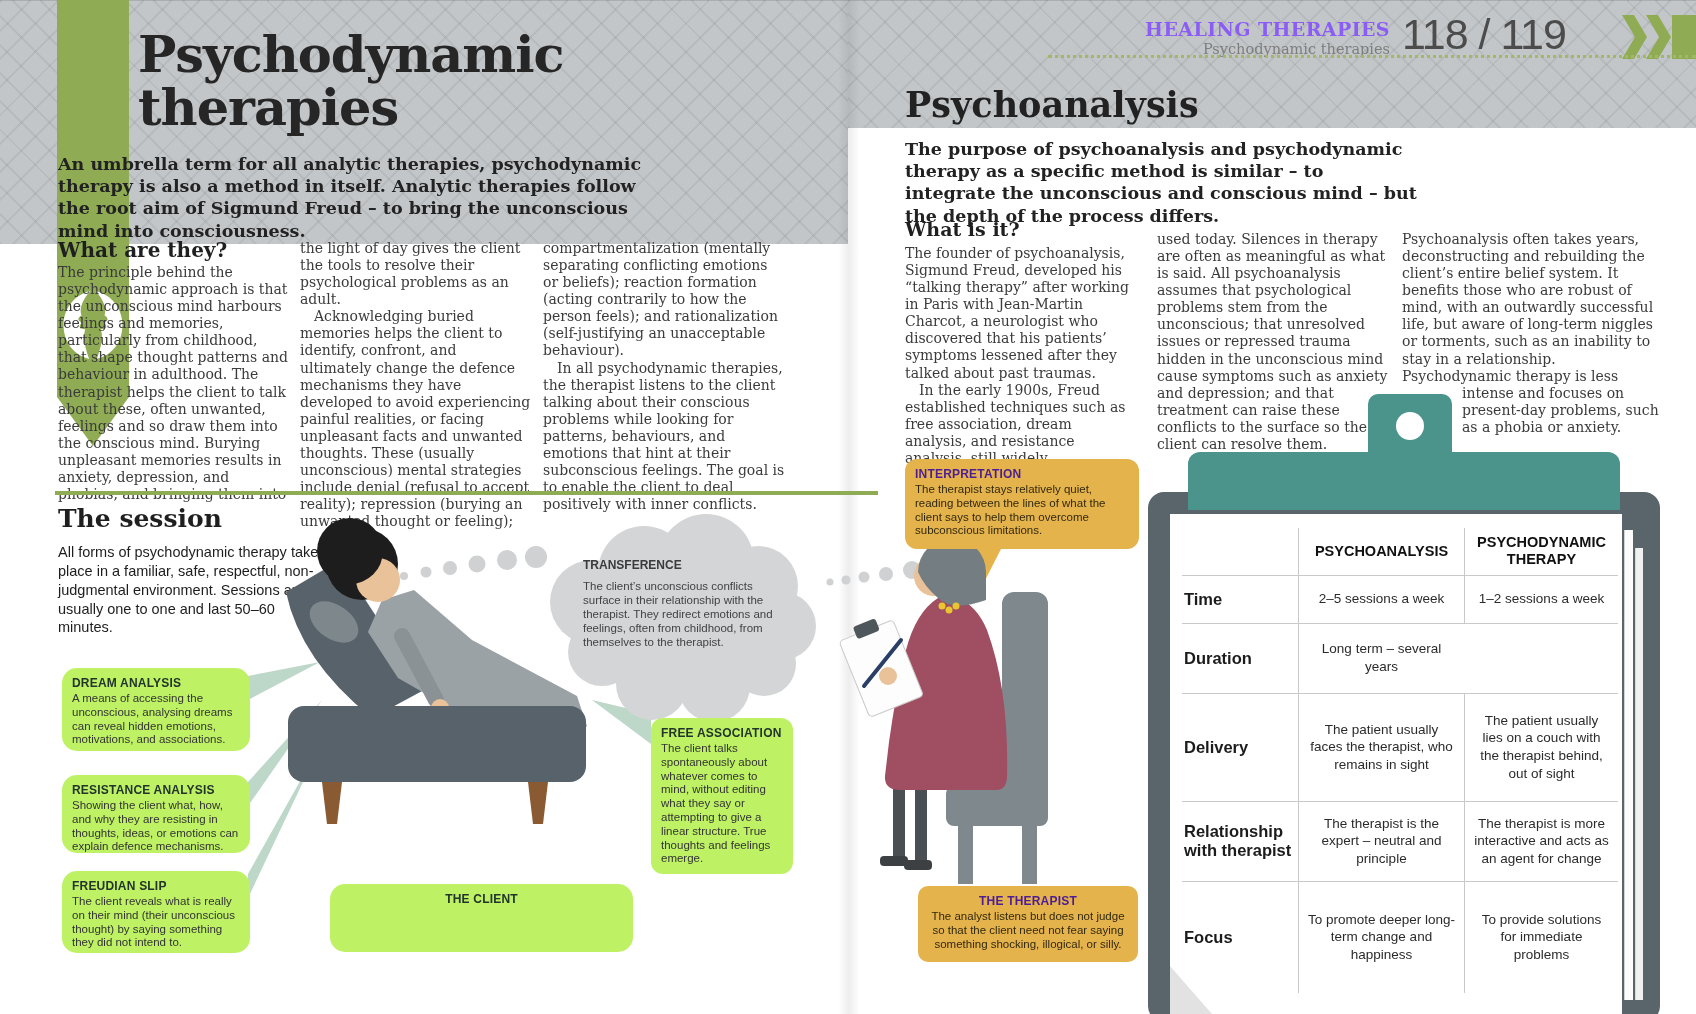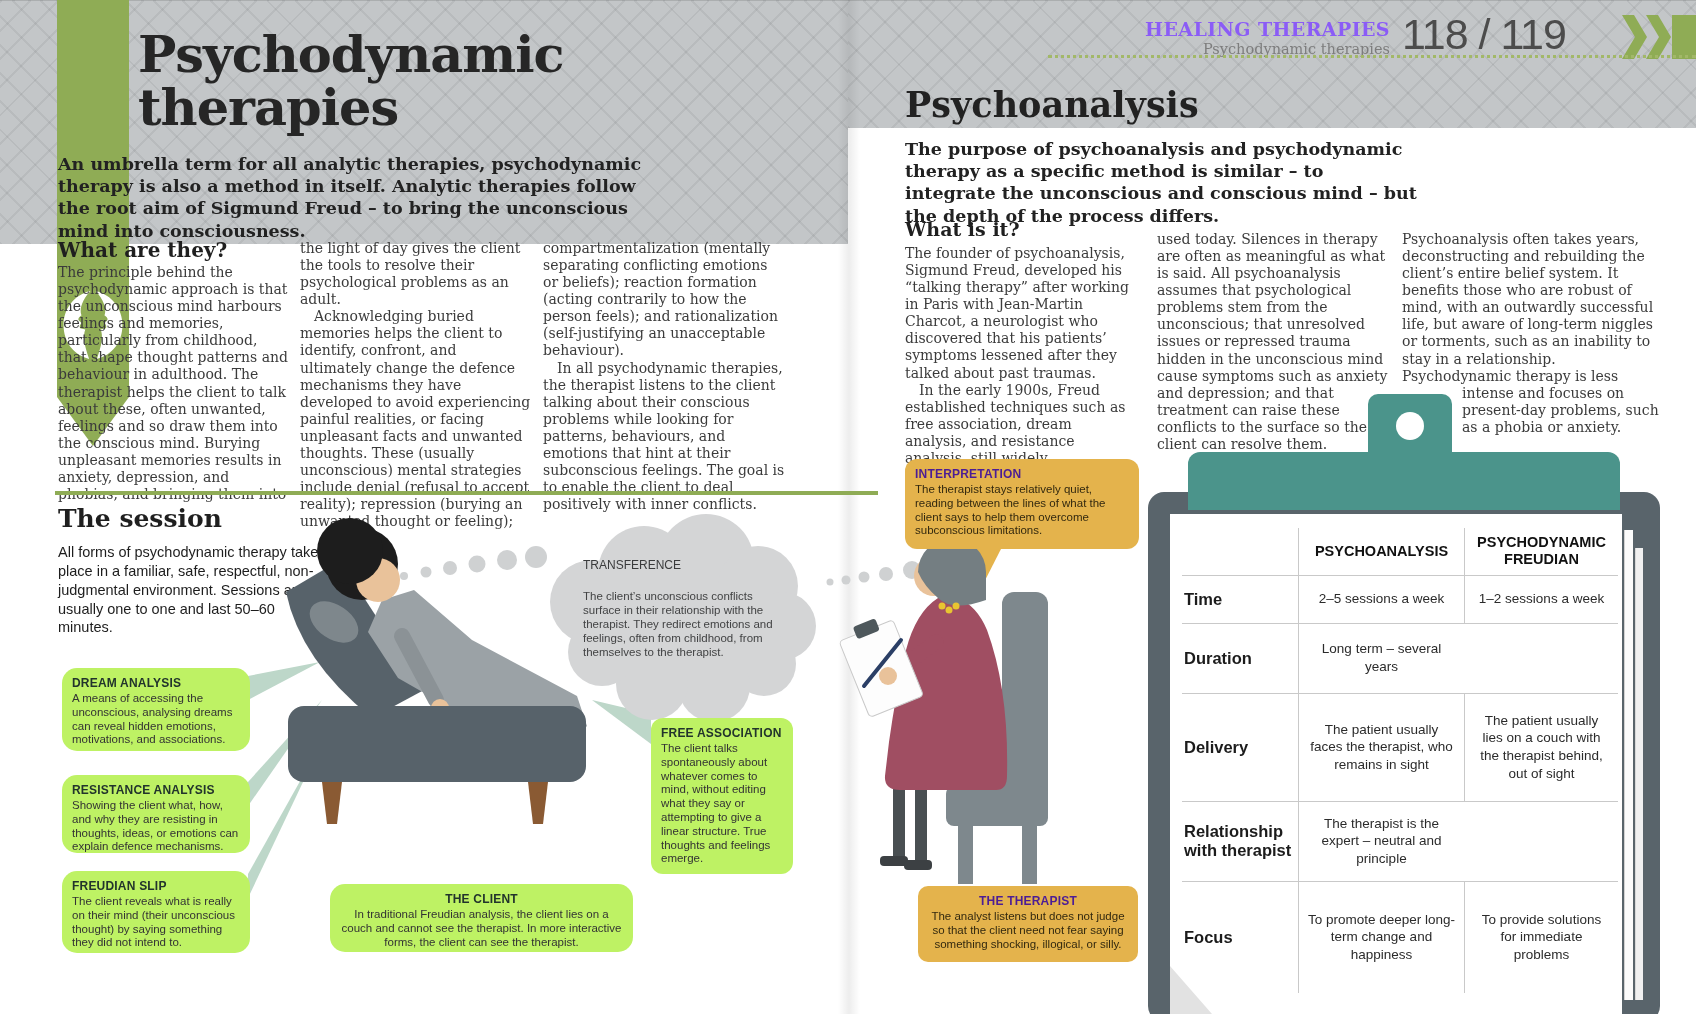--- a/index.html
+++ b/index.html
@@ -78,21 +78,21 @@
 
   #co-dream      { left:62px; top:668px; width:188px; height:83px; }
   #co-resist     { left:62px; top:775px; width:188px; height:78px; }
   #co-freud      { left:62px; top:871px; width:188px; height:82px; }
   #co-freeassoc  { left:651px; top:718px; width:142px; height:156px; border-radius:12px; }
   #co-client     { left:330px; top:884px; width:303px; height:68px; }
   #co-interp     { left:905px; top:459px; width:234px; height:90px; border-radius:12px; }
   #co-therapist  { left:918px; top:886px; width:220px; height:76px; border-radius:10px; }
 
   #cloud-text { left:583px; top:558px; width:190px; }
-  #cloud-text .t { font-weight:400; font-size:12px; color:#3a3b3c; margin-bottom:18px; }
+  #cloud-text .t { font-weight:700; font-size:12px; color:#3a3b3c; margin-bottom:8px; }
   #cloud-text .b { font-size:11.5px; line-height:1.21; color:#424344; }
 
   
   #clipboard-frame { left:1148px; top:492px; width:512px; height:530px; background:#59646b; border-radius:16px; }
   #clipboard-paper { left:1170px; top:514px; width:452px; height:500px; background:#ffffff; }
   #paper-edge1 { left:1624px; top:530px; width:9px; height:470px; background:#fbfbfb; border-left:1px solid #d2d2d2; }
   #paper-edge2 { left:1635px; top:548px; width:8px; height:452px; background:#f0f0f0; border-left:1px solid #d8d8d8; }
   #paper-dogear { left:1170px; top:966px; width:42px; height:48px; background:#e2e2e2;
     clip-path:polygon(0 0,100% 100%,0 100%); }
   #clip-small { left:1368px; top:394px; width:84px; height:60px; background:#4b948b; border-radius:10px 10px 0 0; }
@@ -267,21 +267,20 @@
 <div class="abs callout sage" id="co-freud">
   <div class="t">FREUDIAN SLIP</div>
   <div class="b">The client reveals what is really on their mind (their unconscious thought) by saying something they did not intend to.</div>
 </div>
 <div class="abs callout sage" id="co-freeassoc">
   <div class="t">FREE ASSOCIATION</div>
   <div class="b">The client talks spontaneously about whatever comes to mind, without editing what they say or attempting to give a linear structure. True thoughts and feelings emerge.</div>
 </div>
 <div class="abs callout sage center" id="co-client">
   <div class="t">THE CLIENT</div>
-  <div class="b">In traditional Freudian analysis, the client lies on a couch and cannot see the therapist. In more interactive forms, the client can see the therapist.</div>
 </div>
 <div class="abs callout amber" id="co-interp">
   <div class="t">INTERPRETATION</div>
   <div class="b">The therapist stays relatively quiet, reading between the lines of what the client says to help them overcome subconscious limitations.</div>
 </div>
 <div class="abs callout amber center" id="co-therapist">
   <div class="t">THE THERAPIST</div>
   <div class="b">The analyst listens but does not judge so that the client need not fear saying something shocking, illogical, or silly.</div>
 </div>
 
@@ -291,38 +290,39 @@
 <div class="abs" id="paper-edge2"></div>
 <div class="abs" id="paper-dogear"></div>
 <div class="abs" id="clip-wide"></div>
 <div class="abs" id="clip-small"></div>
 <div class="abs" id="clip-circle"></div>
 
 <div class="abs" id="comparison-table">
   <div class="trow first" style="min-height:46px">
     <div class="tlabel"></div>
     <div class="tcell h">PSYCHOANALYSIS</div>
-    <div class="tcell h">PSYCHODYNAMIC FREUDIAN</div>
+    <div class="tcell h">PSYCHODYNAMIC THERAPY</div>
   </div>
   <div class="trow" style="min-height:48px">
     <div class="tlabel">Time</div>
     <div class="tcell">2–5 sessions a week</div>
     <div class="tcell">1–2 sessions a week</div>
   </div>
   <div class="trow" style="min-height:70px">
     <div class="tlabel">Duration</div>
     <div class="tcell">Long term – several years</div>
   </div>
   <div class="trow" style="min-height:108px">
     <div class="tlabel">Delivery</div>
     <div class="tcell">The patient usually faces the therapist, who remains in sight</div>
     <div class="tcell">The patient usually lies on a couch with the therapist behind, out of sight</div>
   </div>
   <div class="trow" style="min-height:80px">
     <div class="tlabel">Relationship with therapist</div>
     <div class="tcell">The therapist is the expert – neutral and principle</div>
+    <div class="tcell">The therapist is more interactive and acts as an agent for change</div>
   </div>
   <div class="trow" style="min-height:112px">
     <div class="tlabel">Focus</div>
     <div class="tcell">To promote deeper long-term change and happiness</div>
     <div class="tcell">To provide solutions for immediate problems</div>
   </div>
 </div>
 
 </body></html>

